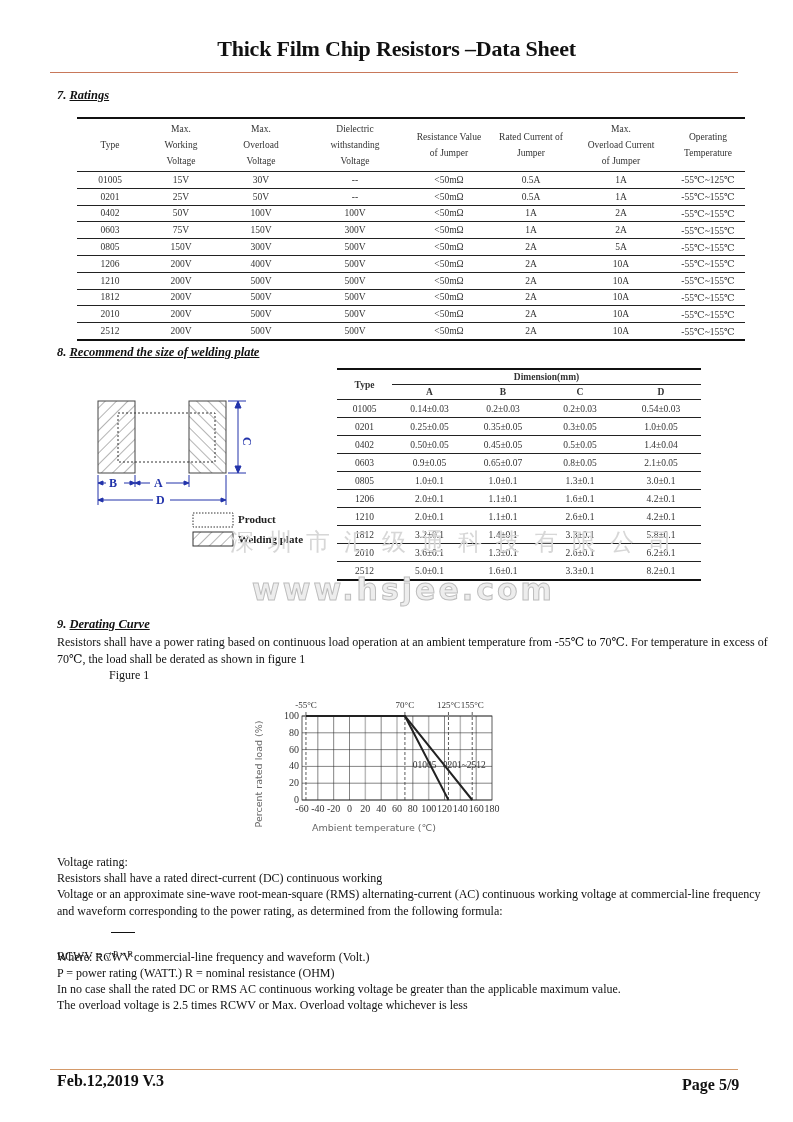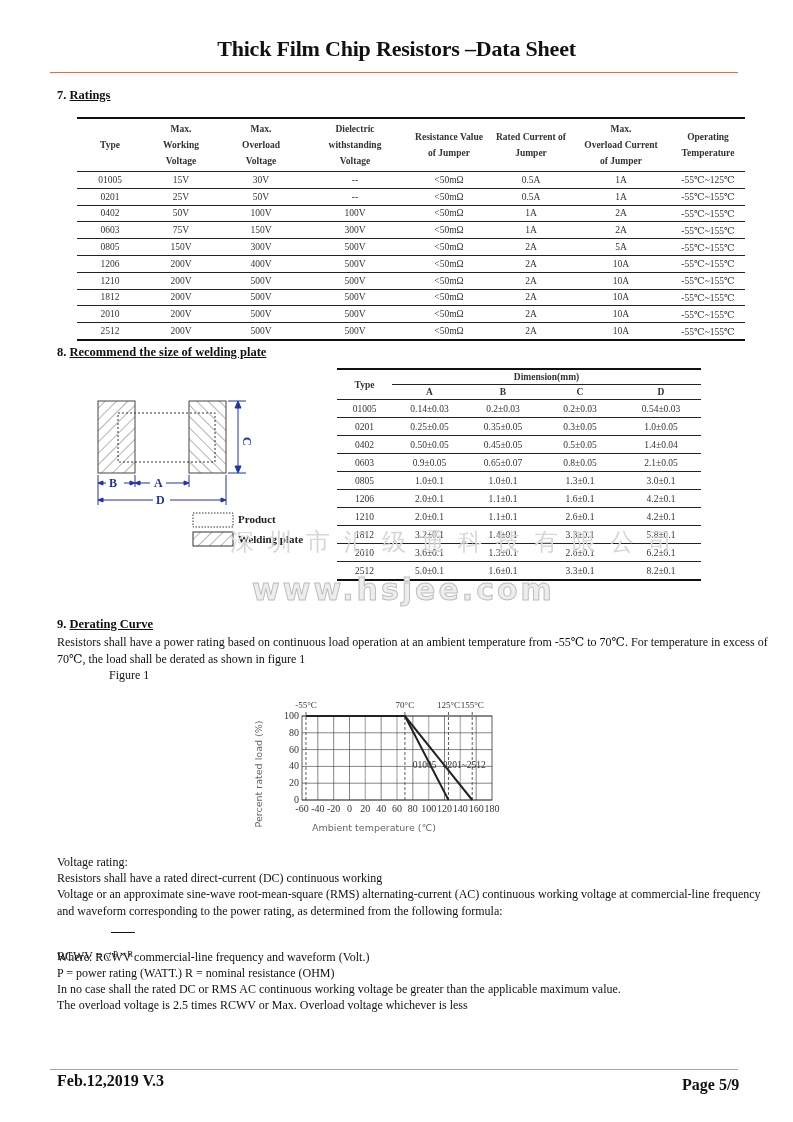--- a/index.html
+++ b/index.html
@@ -1,24 +1,24 @@
 <!DOCTYPE html>
 <html><head>
 <meta charset="utf-8">
 <style>
   html,body{margin:0;padding:0;background:#ffffff;}
   body{width:793px;height:1122px;position:relative;overflow:hidden;font-family:"Liberation Serif","DejaVu Serif",serif;color:#111;}
   .abs{position:absolute;}
   .title{left:0;width:793px;top:36px;text-align:center;font-size:22px;font-weight:bold;letter-spacing:-0.2px;}
   .hrule{left:50px;width:688px;height:1px;background:#c8785a;}
-  .sec-h{font-size:12.5px;font-weight:bold;}
+  .sec-h{font-size:12.5px;font-weight:bold;font-style:italic;}
   .sec-h u{text-decoration:underline;}
   table{border-collapse:collapse;font-size:9.5px;color:#333;}
   .rt{left:77px;top:117px;width:668px;}
-  .rt th{font-weight:bold;line-height:16px;padding:2px 2px;vertical-align:middle;}
+  .rt th{font-weight:normal;line-height:16px;padding:2px 2px;vertical-align:middle;}
   .rt thead tr{border-top:2px solid #111;border-bottom:1px solid #222;}
   .rt td{text-align:center;height:15.8px;padding:0;border-bottom:1px solid #222;}
   .rt tbody tr:last-child td{border-bottom:2px solid #111;}
   .dt{left:337px;top:368px;width:364px;}
   .dt thead tr.r1{border-top:2px solid #111;}
   .dt th{font-weight:bold;font-size:9.5px;padding:2px 0;}
   .dt .sub th{border-top:1px solid #222;}
   .dt tbody td{text-align:center;height:17px;padding:0;border-top:1px solid #222;}
   .dt tbody tr:first-child td{border-top:1px solid #222;}
   .dt tbody tr:last-child td{border-bottom:2px solid #111;}

